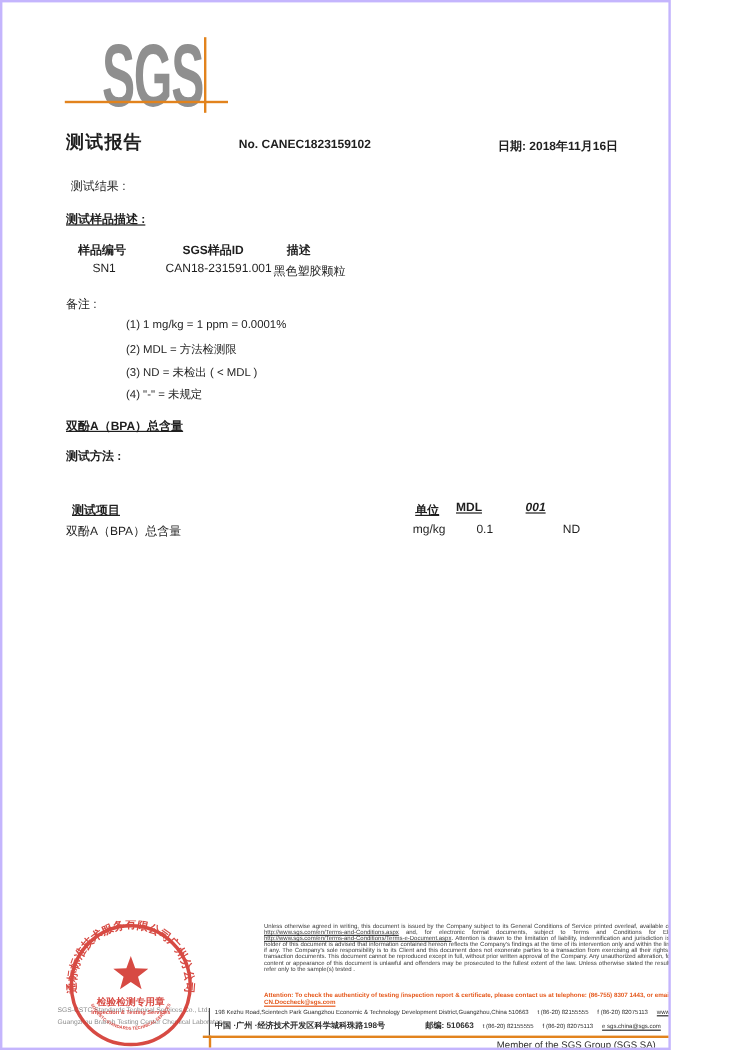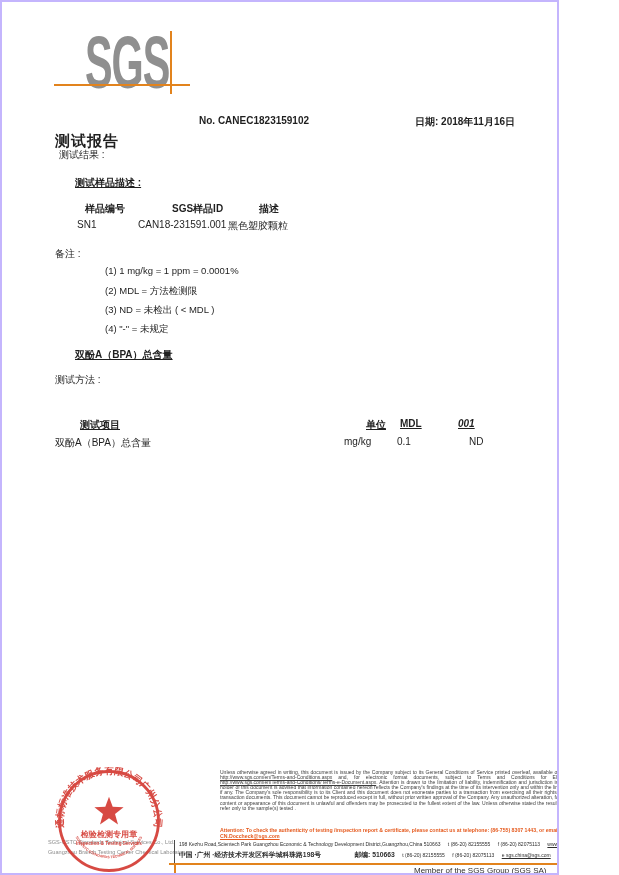--- a/index.html
+++ b/index.html
@@ -13,27 +13,27 @@
 
   
   .logo-text {
     left:83px; top:24px; font-weight:700; font-size:74px; line-height:1;
     color:#8f8f8f; letter-spacing:-2px;
     transform:scaleX(0.56); transform-origin:left top;
   }
   .rule-h { background:#e2831d; height:2px; }
   .rule-v { background:#e2831d; width:2px; }
 
-  .report-title { left:53px; top:107px; font-size:15px; font-weight:700; letter-spacing:1px;margin-top:23px; }
+  .report-title { left:53px; top:107px; font-size:15px; font-weight:700; letter-spacing:1px; }
   .report-no   { left:197px; top:113px; font-size:10px; font-weight:700; }
   .report-date { left:380px; top:113px; font-size:10px; font-weight:700;margin-left:33px; }
   .page-info   { left:518px; top:113px; font-size:10px; font-weight:700;margin-left:40px; }
 
   .lbl   { font-size:10px; }
-  .bold  { font-weight:700;margin-left:20px; }
+  .bold  { font-weight:700; }
   .undl  { text-decoration:underline; }
   .ital  { font-style:italic; }
 
   .note-line { font-size:9.5px; }
 
   .method-text {
     left:128px; top:371px; width:464px; font-size:10px; line-height:20px;
     text-align:justify;
   }
 
@@ -91,21 +91,21 @@
     <span class="abs lbl" style="left:226px; top:217px;text-align:right;">黑色塑胶颗粒</span>
   </div>
 
   <div class="abs lbl" style="left:53px; top:245px;">备注 :</div>
   <div class="abs note-line" style="left:103px; top:263px;">(1) 1 mg/kg = 1 ppm = 0.0001%</div>
   <div class="abs note-line" style="left:103px; top:283px;">(2) MDL = 方法检测限</div>
   <div class="abs note-line" style="left:103px; top:302px;text-align:center;">(3) ND = 未检出 ( &lt; MDL )</div>
   <div class="abs note-line" style="left:103px; top:321px;">(4) "-" = 未规定</div>
 
   <div class="abs lbl bold undl" style="left:53px; top:346px;">双酚A（BPA）总含量</div>
-  <div class="abs lbl" style="left:53px; top:371px;">测试方法 :</div>
+  <div class="abs lbl" style="left:53px; top:371px;font-weight:bold;">测试方法 :</div>
 
   <div>
     <span class="abs lbl bold undl" style="left:58px; top:416px;">测试项目</span>
     <span class="abs lbl bold undl" style="left:344px; top:416px;">单位</span>
     <span class="abs lbl bold undl" style="left:378px; top:416px;">MDL</span>
     <span class="abs lbl bold undl ital" style="left:436px; top:416px;">001</span>
     <span class="abs lbl" style="left:53px; top:434px;">双酚A（BPA）总含量</span>
     <span class="abs lbl" style="left:342px; top:434px;">mg/kg</span>
     <span class="abs lbl" style="left:395px; top:434px;">0.1</span>
     <span class="abs lbl" style="left:436px; top:434px;padding-left:31px;">ND</span>

